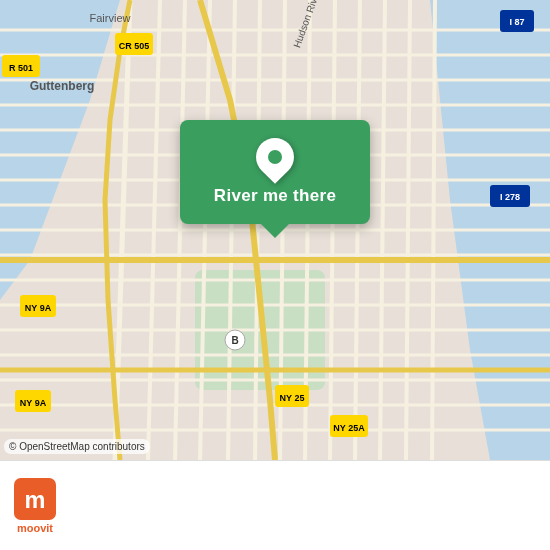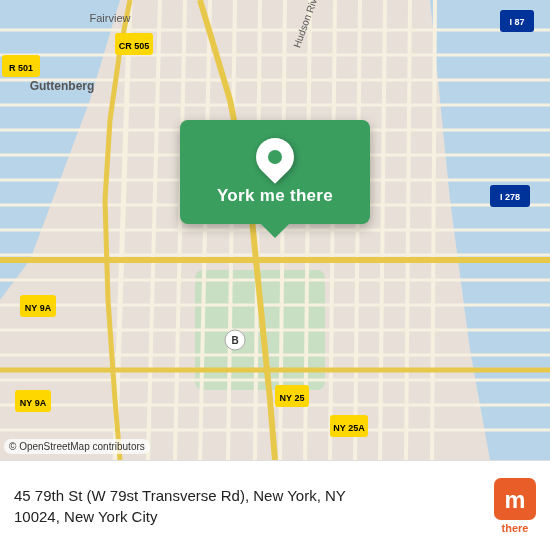--- a/index.html
+++ b/index.html
@@ -230,29 +230,25 @@
   <div id="osm-attribution">
     <span>© OpenStreetMap contributors</span>
   </div>
 
   <div id="popup-card">
 
     <div id="pin-icon">
       <div id="pin-inner"></div>
     </div>
 
-    <button id="take-me-there-btn">York me there</button>
+    <button id="take-me-there-btn">River me there</button>
   </div>
 </div>
 
 <div id="bottom-bar">
-  <div id="address-text">
-    <div>45 79th St (W 79st Transverse Rd), New York, NY</div>
-    <div>10024, New York City</div>
-  </div>
   <div id="moovit-logo">
     <svg id="moovit-m" viewBox="0 0 50 50" xmlns="http://www.w3.org/2000/svg">
       <rect width="50" height="50" rx="8" fill="#e85d28"></rect>
       <text x="25" y="36" text-anchor="middle" font-size="28" font-weight="bold" fill="white" font-family="Arial">m</text>
     </svg>
-    <div id="moovit-label">there</div>
+    <div id="moovit-label">moovit</div>
   </div>
 </div>
 
 </body></html>

